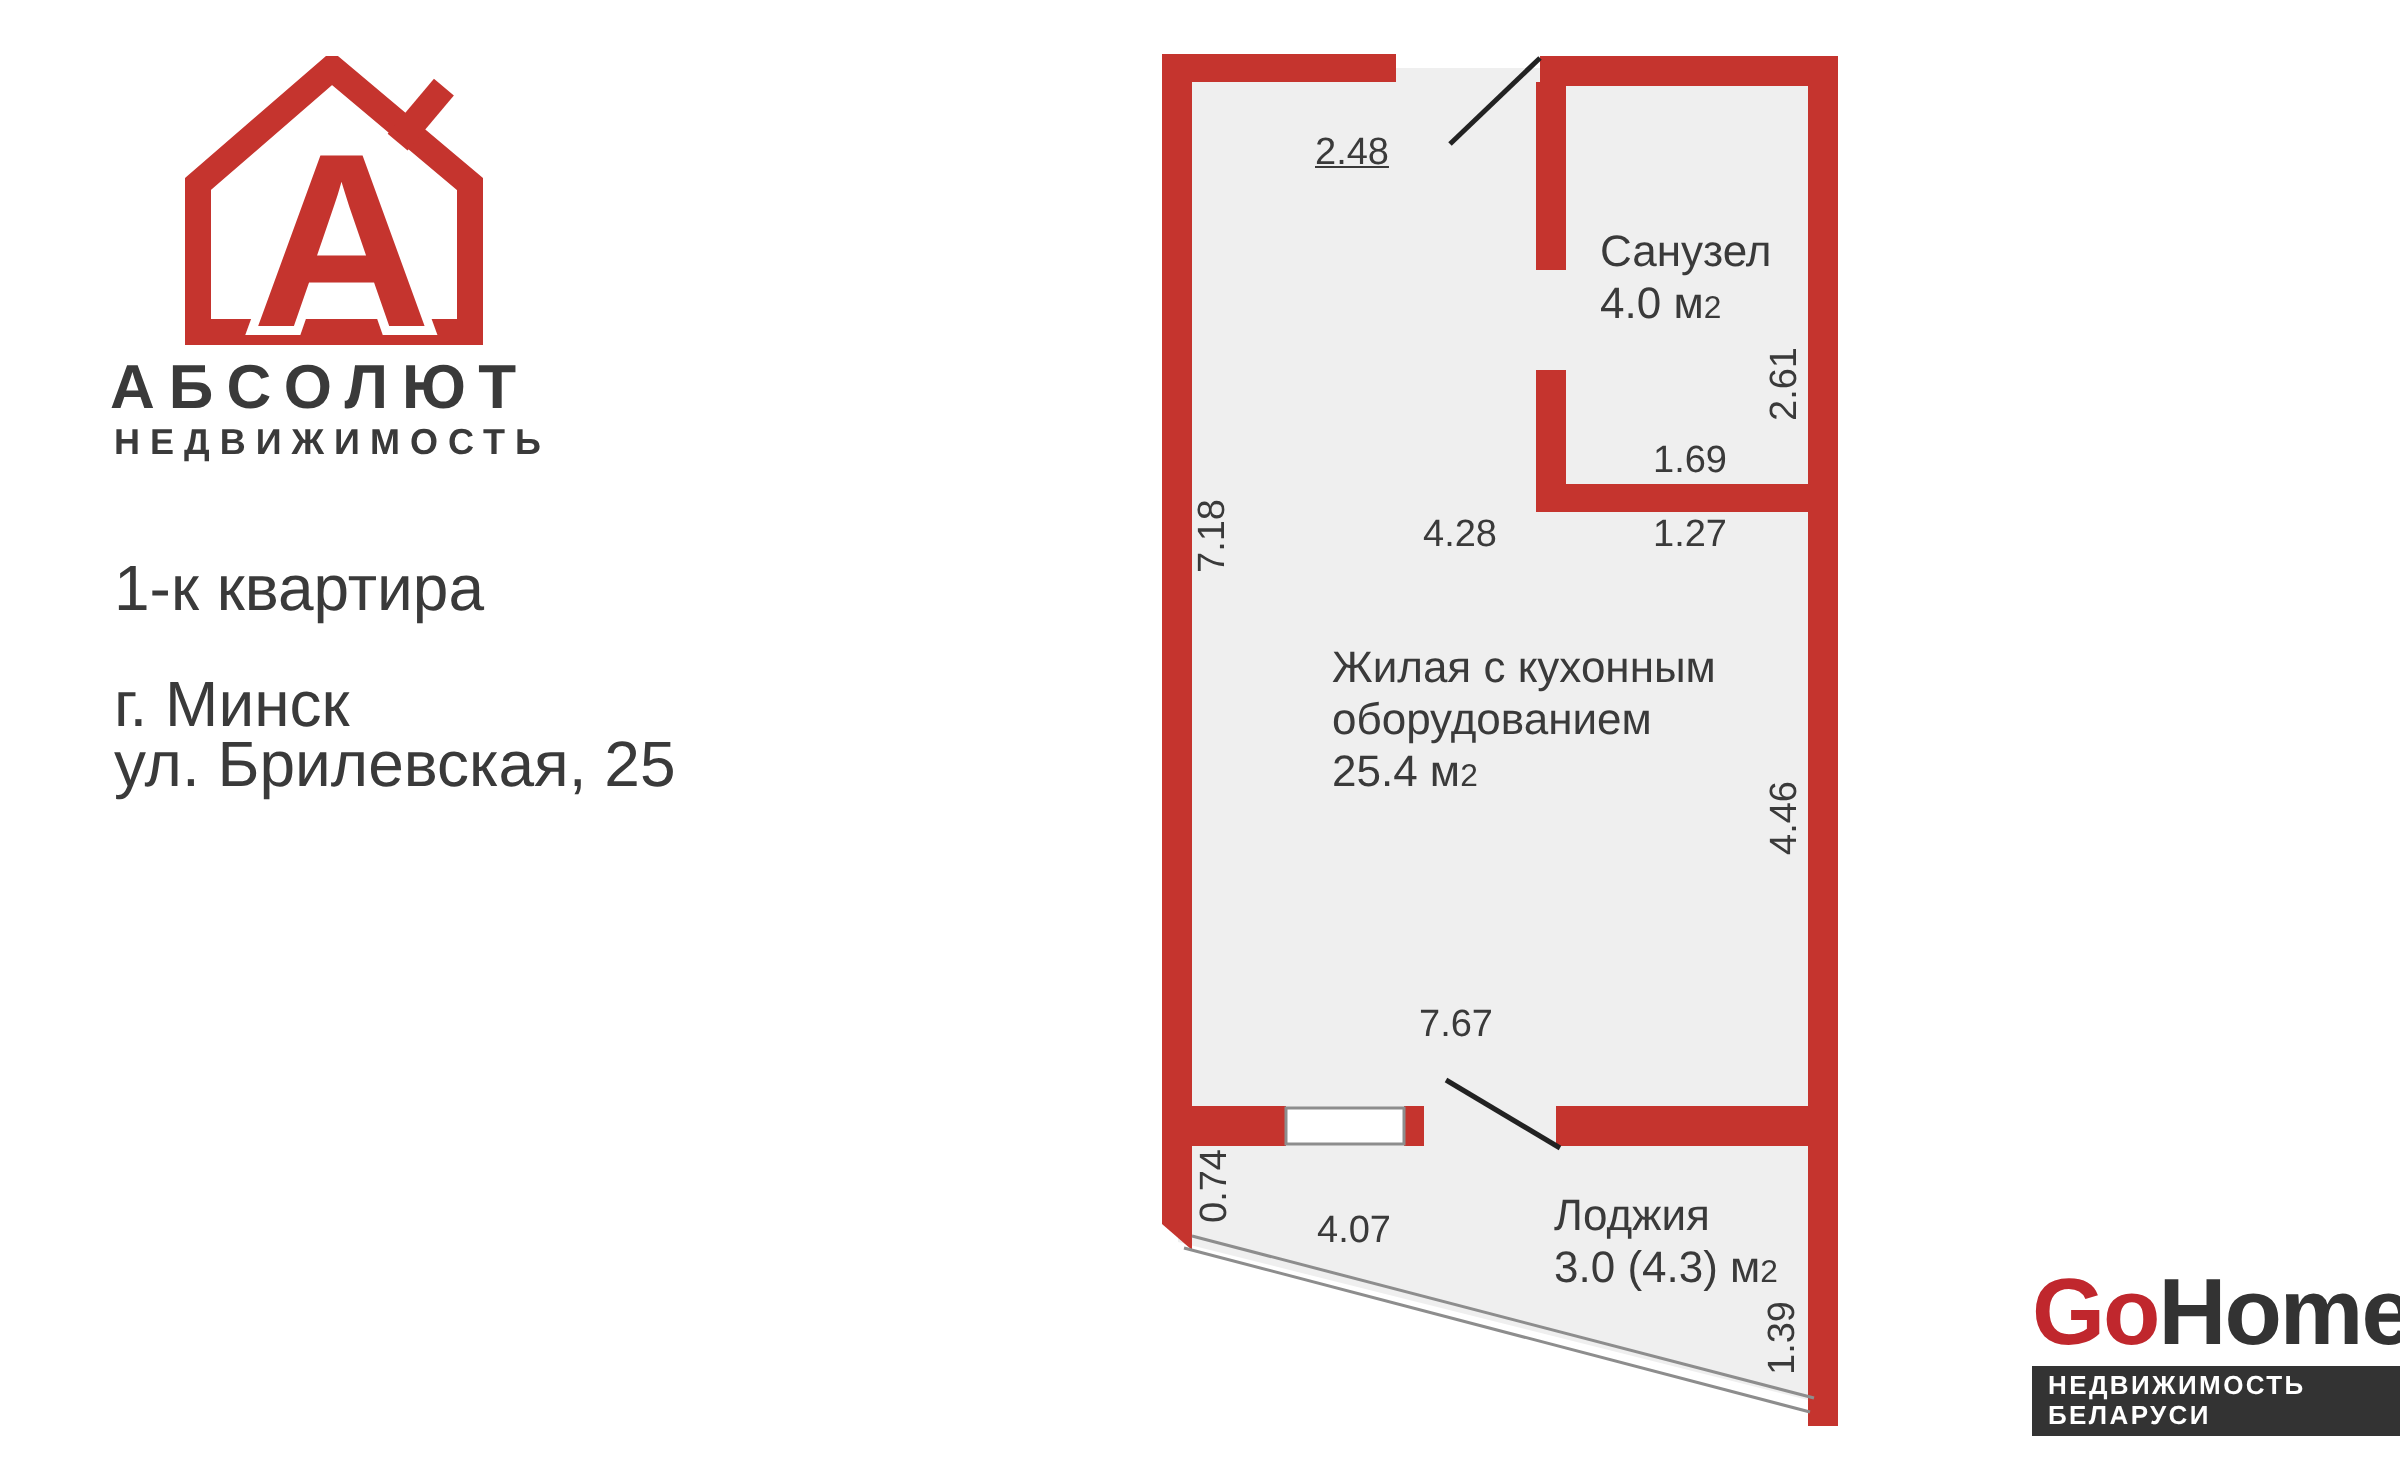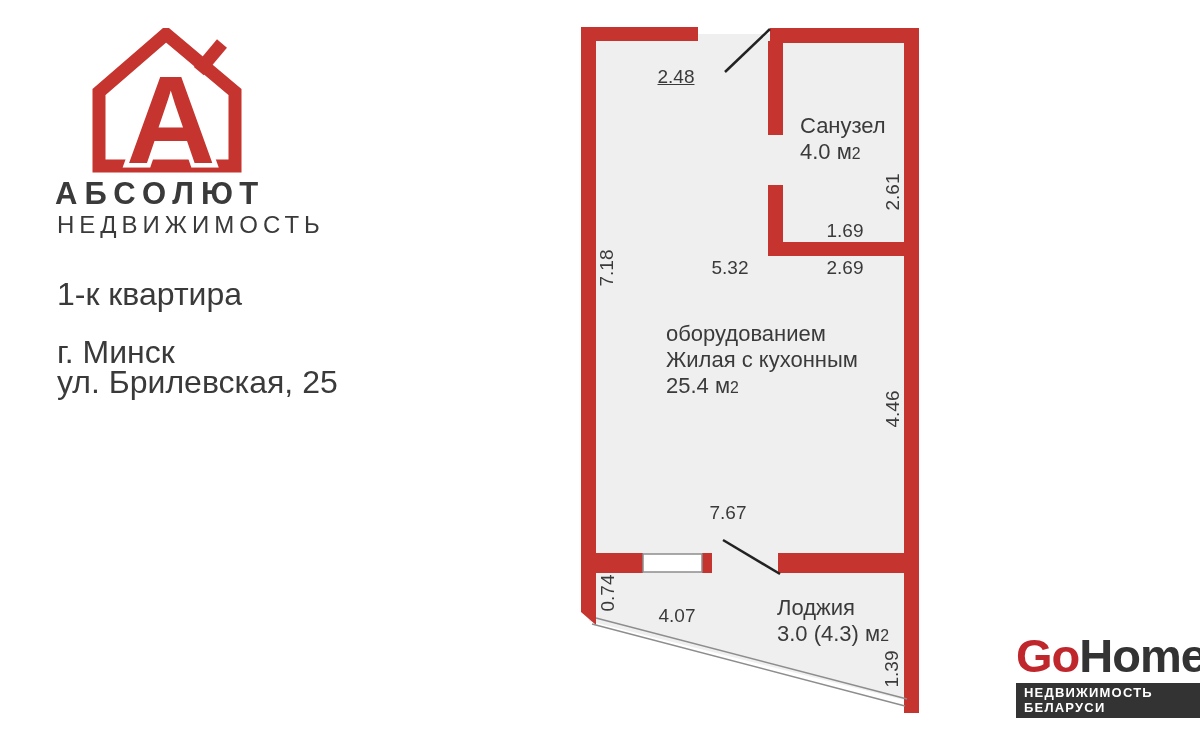--- a/index.html
+++ b/index.html
@@ -8,21 +8,21 @@
     font-family:"Liberation Sans", sans-serif;color:var(--text-dark,#3a3a3a);
   }
   .abs{position:absolute;}
 
   
   .agency-name{
     left:55px;top:176px;font-size:31px;font-weight:bold;letter-spacing:7px;
     color:var(--text-dark);
   }
   .agency-subtitle{
-    left:57px;top:211px;font-size:24px;font-weight:400;letter-spacing:5px;
+    left:57px;top:211px;font-size:18px;font-weight:700;letter-spacing:5px;
     color:var(--text-dark);
   }
   .apt-type{left:57px;top:276px;font-size:32px;}
   .address{left:57px;top:338px;font-size:32px;line-height:29.5px;}
   .areas{left:57px;top:427px;font-size:24px;line-height:29.5px;}
   .sup2{font-size:72%;}
 
   
   .dim{
     width:64px;height:22px;line-height:22px;text-align:center;
@@ -88,38 +88,38 @@
 
     <line x1="725" y1="72" x2="770" y2="29" stroke="var(--door-line)" stroke-width="2.5"></line>
     <line x1="723" y1="540" x2="780" y2="574" stroke="var(--door-line)" stroke-width="2.5"></line>
 
     <line x1="596" y1="618" x2="907" y2="699" stroke="var(--thin-line)" stroke-width="1.5"></line>
     <line x1="592" y1="624" x2="905" y2="706" stroke="var(--thin-line)" stroke-width="1.5"></line>
   </svg>
 
   <div class="abs dim" style="left:644px;top:66px;text-decoration:underline;">2.48</div>
   <div class="abs dim vert" style="left:575px;top:257px;">7.18</div>
-  <div class="abs dim" style="left:698px;top:257px;">5.32</div>
+  <div class="abs dim" style="left:698px;top:257px;">4.28</div>
   <div class="abs dim" style="left:813px;top:220px;">1.69</div>
-  <div class="abs dim" style="left:813px;top:257px;">2.69</div>
+  <div class="abs dim" style="left:813px;top:257px;">1.27</div>
   <div class="abs dim vert" style="left:861px;top:181px;">2.61</div>
   <div class="abs dim vert" style="left:861px;top:398px;">4.46</div>
   <div class="abs dim" style="left:696px;top:502px;">7.67</div>
   <div class="abs dim" style="left:645px;top:605px;">4.07</div>
   <div class="abs dim vert" style="left:576px;top:582px;">0.74</div>
   <div class="abs dim vert" style="left:860px;top:658px;">1.39</div>
 
   <div class="abs room-label" style="left:800px;top:113px;">
     <div>Санузел</div>
     <div><span>4.0 м</span><span class="sup2">2</span></div>
   </div>
 
   <div class="abs room-label" style="left:666px;top:321px;">
+    <div>Жилая с кухонным</div>
     <div>оборудованием</div>
-    <div>Жилая с кухонным</div>
     <div><span>25.4 м</span><span class="sup2">2</span></div>
   </div>
 
   <div class="abs room-label" style="left:740px;top:595px;margin-left:37px;">
     <div>Лоджия</div>
     <div><span>3.0 (4.3) м</span><span class="sup2">2</span></div>
   </div>
 
   <div class="abs gohome">
     <div class="gohome-word"><span class="gohome-go">Go</span><span class="gohome-home">Home</span></div>

